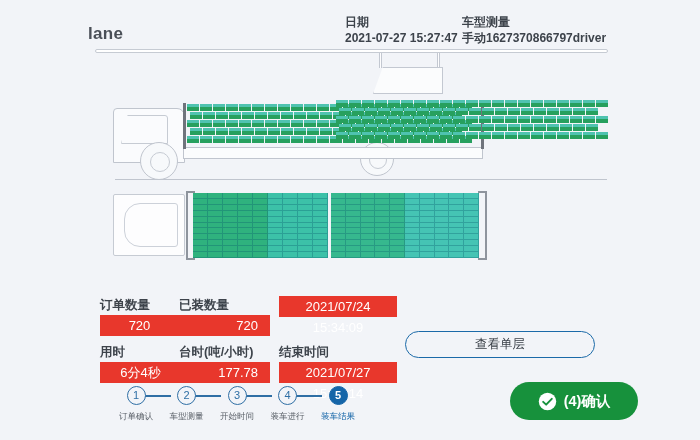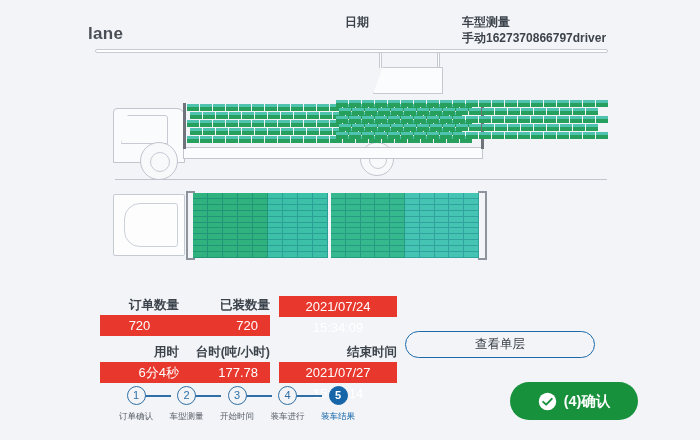--- a/index.html
+++ b/index.html
@@ -87,27 +87,27 @@
     border-top: 2px solid #8e949d; border-bottom: 2px solid #8e949d; border-left: 2px solid #8e949d; }
   .top-bracket.left { left: 186px; }
   .top-bracket.right { left: 478px; transform: scaleX(-1); }
   .top-grid { position: absolute; display: grid; }
   .top-cell { border-right: 1px solid rgba(10,90,110,.32); border-bottom: 1px solid rgba(10,90,110,.32); }
 
   
   .metrics { position: absolute; left: 100px; top: 296px; }
   .m-row { display: flex; }
   .m-cell { }
-  .m-cell .m-label { font-size: 12.5px; font-weight: 700; color: #3d434b; line-height: 19px; text-align: right; }
+  .m-cell .m-label { font-size: 12.5px; font-weight: 700; color: #3d434b; line-height: 19px; text-align: left; }
   .m-cell .m-box {
     background: #e8372c; color: #ffffff; font-size: 13px; font-weight: 400;
     height: 21px; line-height: 21px; margin-bottom: 7px;
   }
   .w-a { width: 79px; } .w-b { width: 91px; } .w-c { width: 118px; }
-  .ta-c { text-align: center; } .ta-l { text-align: right; padding-left: 2px; }
+  .ta-c { text-align: center; } .ta-l { text-align: center; padding-left: 2px; }
   .ta-r { text-align: right; padding-right: 12px; }
   .gap4 { margin-left: 9px; }
 
   
   .btn-layer {
     position: absolute; left: 405px; top: 331px; width: 190px; height: 27px;
     border: 1.6px solid #1b6aa8; border-radius: 14px; background: #f2f4f8;
     color: #3a4048; font-size: 12.5px; font-weight: 400;
     display: flex; align-items: center; justify-content: center; cursor: pointer;
   }
@@ -135,20 +135,21 @@
 </style>
 </head>
 <body>
 
 <div id="root">
 
   <div class="hdr-lane">lane</div>
 
   <div class="hdr-col date">
     <div class="hdr-label">日期</div>
+    <div class="hdr-value">2021-07-27 15:27:47</div>
   </div>
 
   <div class="hdr-col order">
     <div class="hdr-label">车型测量</div>
     <div class="hdr-value">手动1627370866797driver</div>
   </div>
 
   <div class="gantry-beam"></div>
   <div class="rail r1"></div>
   <div class="rail r2"></div>

